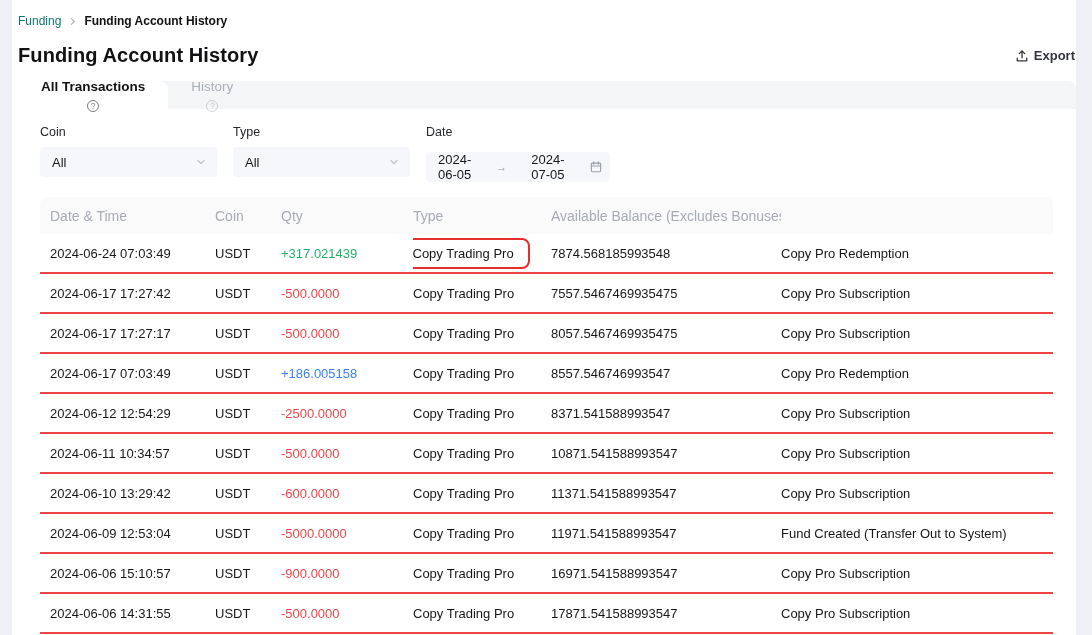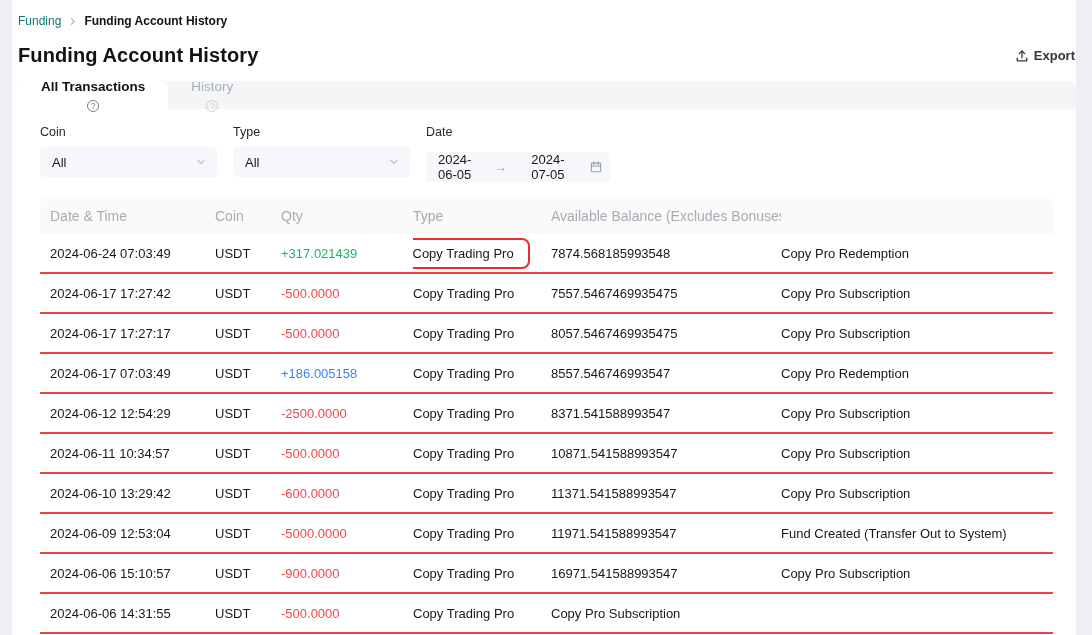--- a/index.html
+++ b/index.html
@@ -258,18 +258,19 @@
     <div class="cell qty" style="color: rgb(239, 69, 74);">-900.0000</div>
     <div class="cell"><span class="type-text">Copy Trading Pro</span></div>
     <div class="cell">16971.541588993547</div>
     <div class="cell">Copy Pro Subscription</div>
   </div>
         <div class="grid-row trow">
     <div class="cell">2024-06-06 14:31:55</div>
     <div class="cell">USDT</div>
     <div class="cell qty" style="color: rgb(239, 69, 74);">-500.0000</div>
     <div class="cell"><span class="type-text">Copy Trading Pro</span></div>
+    <div class="cell">17871.541588993547</div>
     <div class="cell">Copy Pro Subscription</div>
   </div>
       </div>
   </div>
 
 </div>
 
 </body></html>

